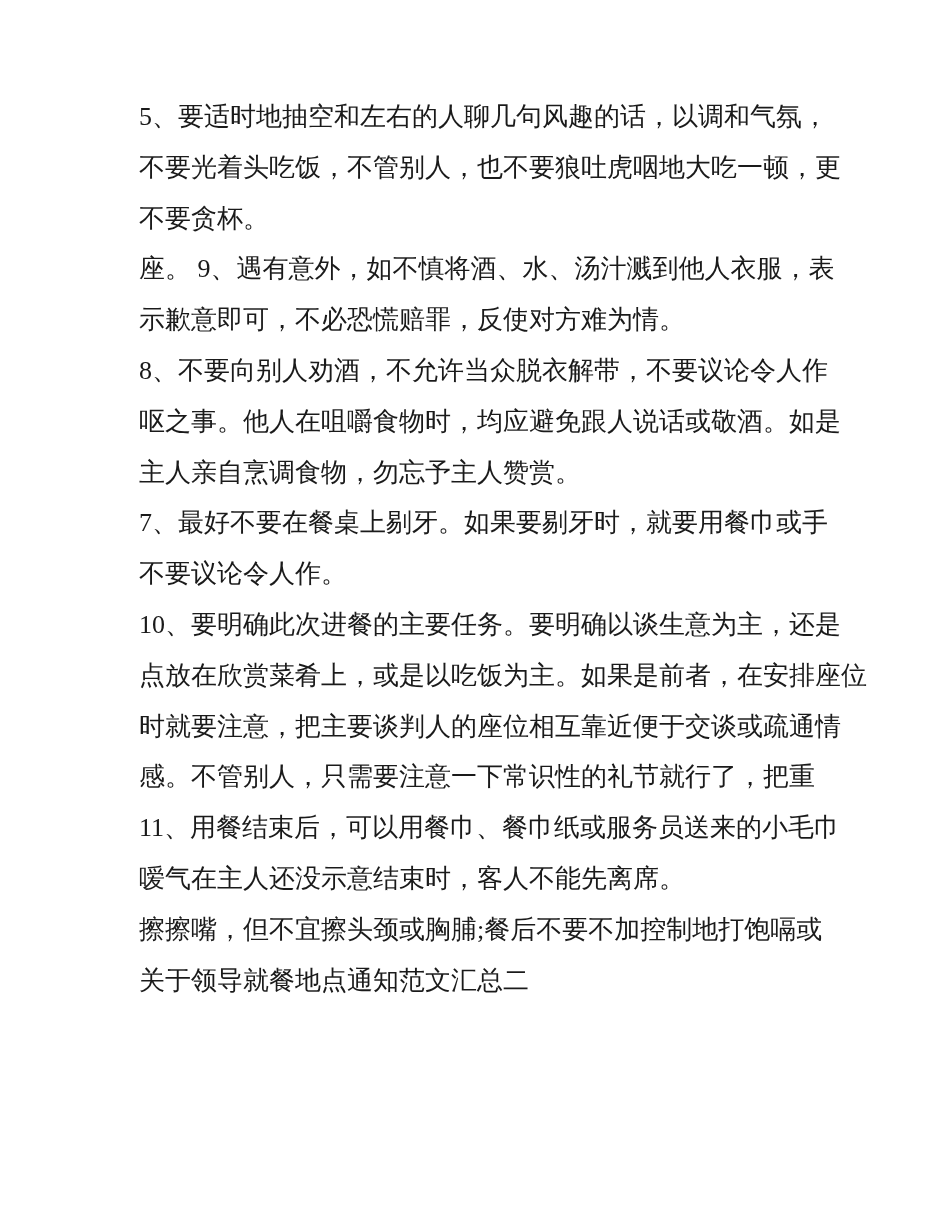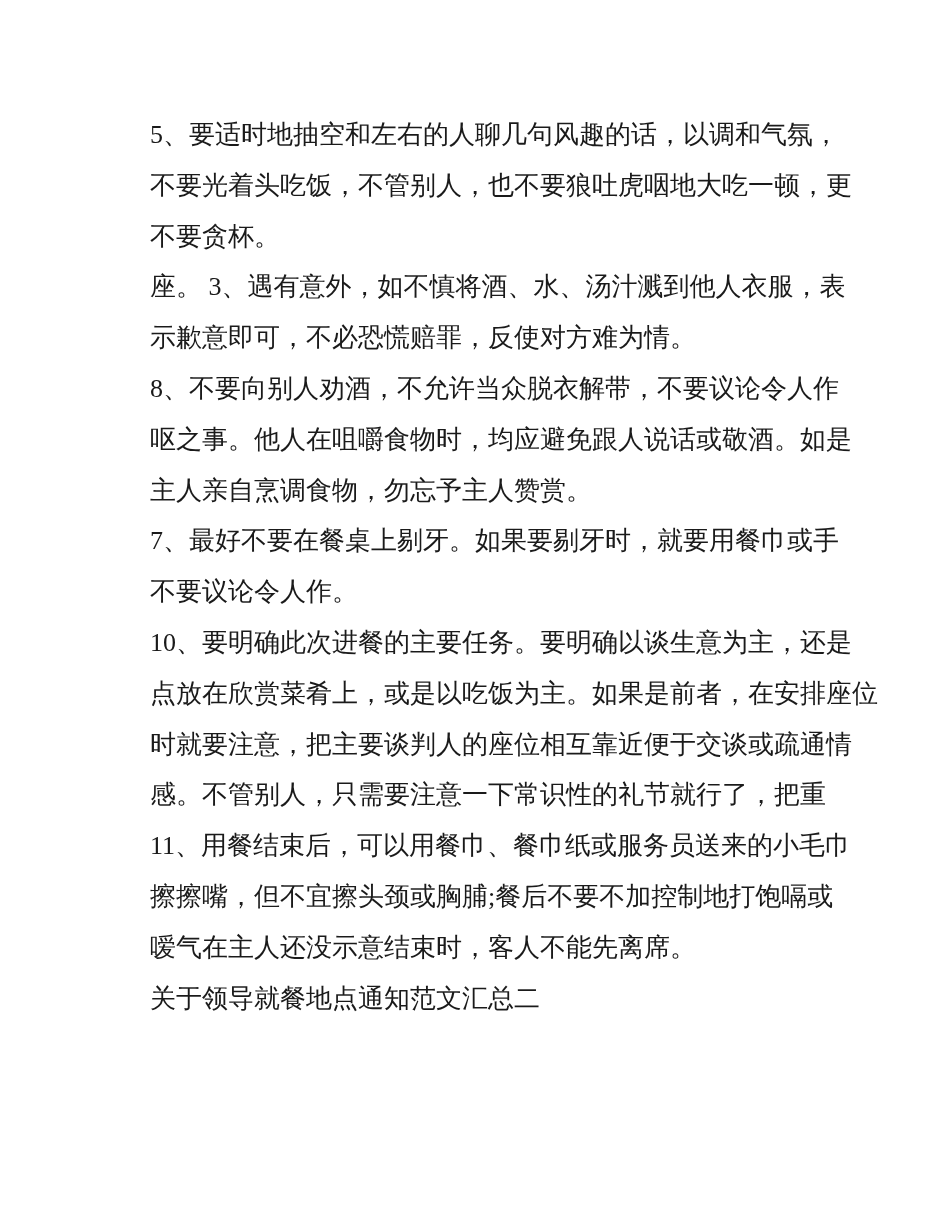--- a/index.html
+++ b/index.html
@@ -15,49 +15,48 @@
   .page {
     position: relative;
     width: 950px;
     height: 1229px;
     background: #ffffff;
     overflow: hidden;
   }
   .text-block {
     position: absolute;
     left: 139px;
-    top: 110px;
+    top: 92px;
     width: 720px;
-    margin-left: 11px;
   }
   .line {
     font-size: 26px;
     line-height: 50.8px;
     color: #1a1a1a;
     white-space: nowrap;
     font-weight: 400;
   }
 </style>
 </head>
 <body>
 
 <div class="page">
   <div class="text-block">
     <div class="line">5、要适时地抽空和左右的人聊几句风趣的话，以调和气氛，</div>
     <div class="line">不要光着头吃饭，不管别人，也不要狼吐虎咽地大吃一顿，更</div>
     <div class="line">不要贪杯。</div>
-    <div class="line">座。 3、遇有意外，如不慎将酒、水、汤汁溅到他人衣服，表</div>
+    <div class="line">座。 9、遇有意外，如不慎将酒、水、汤汁溅到他人衣服，表</div>
     <div class="line">示歉意即可，不必恐慌赔罪，反使对方难为情。</div>
     <div class="line">8、不要向别人劝酒，不允许当众脱衣解带，不要议论令人作</div>
     <div class="line">呕之事。他人在咀嚼食物时，均应避免跟人说话或敬酒。如是</div>
     <div class="line">主人亲自烹调食物，勿忘予主人赞赏。</div>
     <div class="line">7、最好不要在餐桌上剔牙。如果要剔牙时，就要用餐巾或手</div>
     <div class="line">不要议论令人作。</div>
     <div class="line">10、要明确此次进餐的主要任务。要明确以谈生意为主，还是</div>
     <div class="line">点放在欣赏菜肴上，或是以吃饭为主。如果是前者，在安排座位</div>
     <div class="line">时就要注意，把主要谈判人的座位相互靠近便于交谈或疏通情</div>
     <div class="line">感。不管别人，只需要注意一下常识性的礼节就行了，把重</div>
     <div class="line">11、用餐结束后，可以用餐巾、餐巾纸或服务员送来的小毛巾</div>
+    <div class="line">嗳气在主人还没示意结束时，客人不能先离席。</div>
     <div class="line">擦擦嘴，但不宜擦头颈或胸脯;餐后不要不加控制地打饱嗝或</div>
-    <div class="line">嗳气在主人还没示意结束时，客人不能先离席。</div>
     <div class="line">关于领导就餐地点通知范文汇总二</div>
   </div>
 </div>
 
 </body></html>

